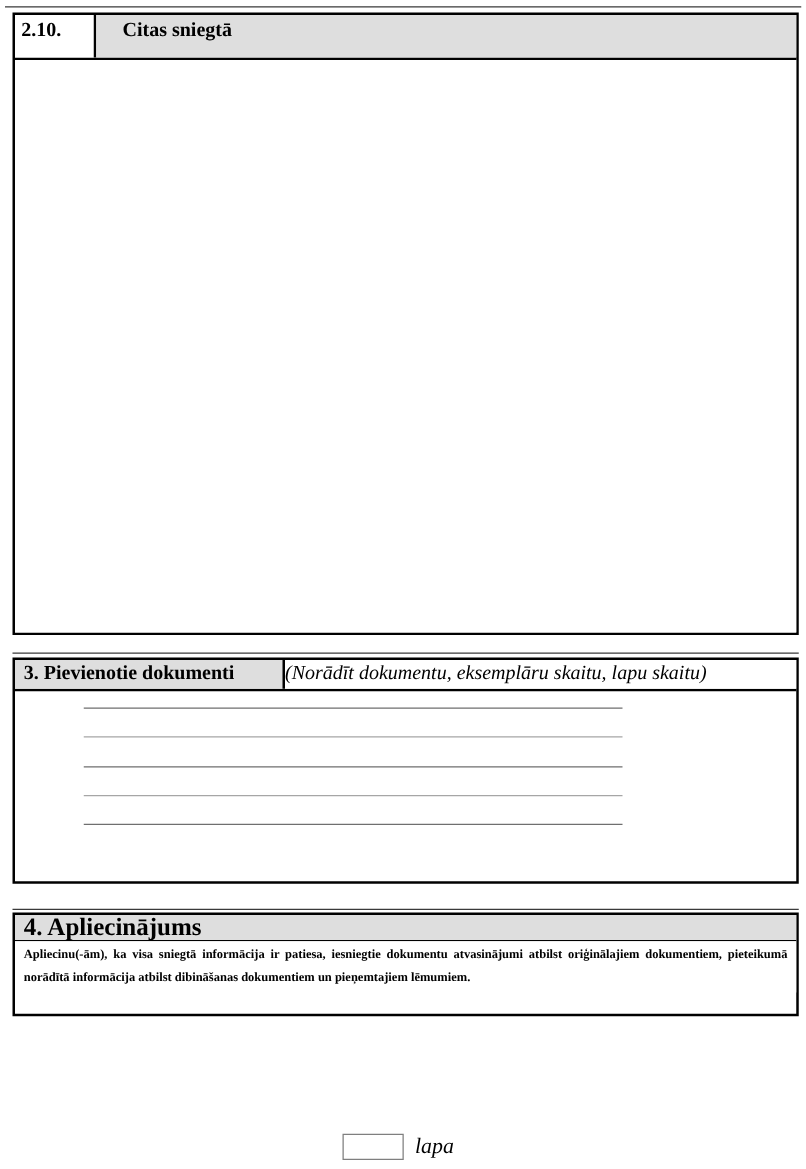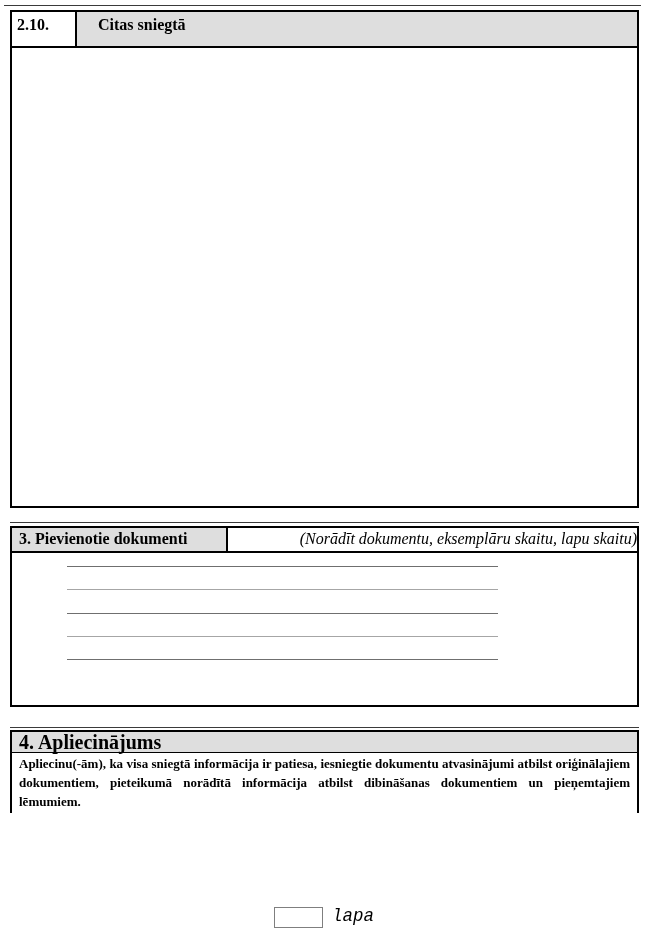--- a/index.html
+++ b/index.html
@@ -40,47 +40,47 @@
 
   
   .tbl-3 { top: 526px; height: 181px; }
   .tbl-3 .hdr { display: flex; height: 25px; border-bottom: 2px solid #000; }
   .tbl-3 .left-cell {
     width: 216px; background: var(--hdr-bg); border-right: 2px solid #000;
     font-weight: bold; font-size: 16px; padding: 2px 0 0 7px; white-space: nowrap;
   }
   .tbl-3 .hint-cell {
     flex: 1; background: #fff; font-style: italic; font-size: 16px;
-    text-align: right; padding-top: 2px; white-space: nowrap;
+    text-align: left; padding-top: 2px; white-space: nowrap;
   }
   .tbl-3 .lines-body { position: relative; height: 150px; }
   .ruled-line { position: absolute; left: 55px; width: 431px; height: 1px; }
   .ruled-line.dark  { background: #6f6f6f; }
   .ruled-line.light { background: #a6a6a6; }
 
   
   .tbl-4 { top: 730px; height: 83px; }
   .tbl-4 .hdr4 {
     background: var(--hdr-bg); border-bottom: 1px solid #000;
     font-weight: bold; font-size: 20px; line-height: 18px; padding: 1px 7px; height: 21px;
   }
   .tbl-4 .body4 {
-    background: #fff; font-weight: bold; font-size: 13px; line-height: 19px;
+    background: #fff; font-weight: bold; font-size: 10px; line-height: 19px;
     text-align: justify; padding: 1px 7px 2px 7px;
   }
 
   
   .page-num-box {
     position: absolute; left: 274px; top: 907px; width: 49px; height: 21px;
     border: 1px solid #7f7f7f; background: #fff;
     font-size: 14px; text-align: center; line-height: 19px;
   }
   .page-num-label {
     position: absolute; left: 332px; top: 906px;
-    font-style: italic; font-size: 17.5px; font-family: Liberation Mono, monospace;
+    font-style: italic; font-size: 17.5px;
   }
 </style>
 </head>
 <body>
 
 <div class="page">
 
   <div class="hrule top-rule"></div>
 
   <div class="tbl tbl-210">

